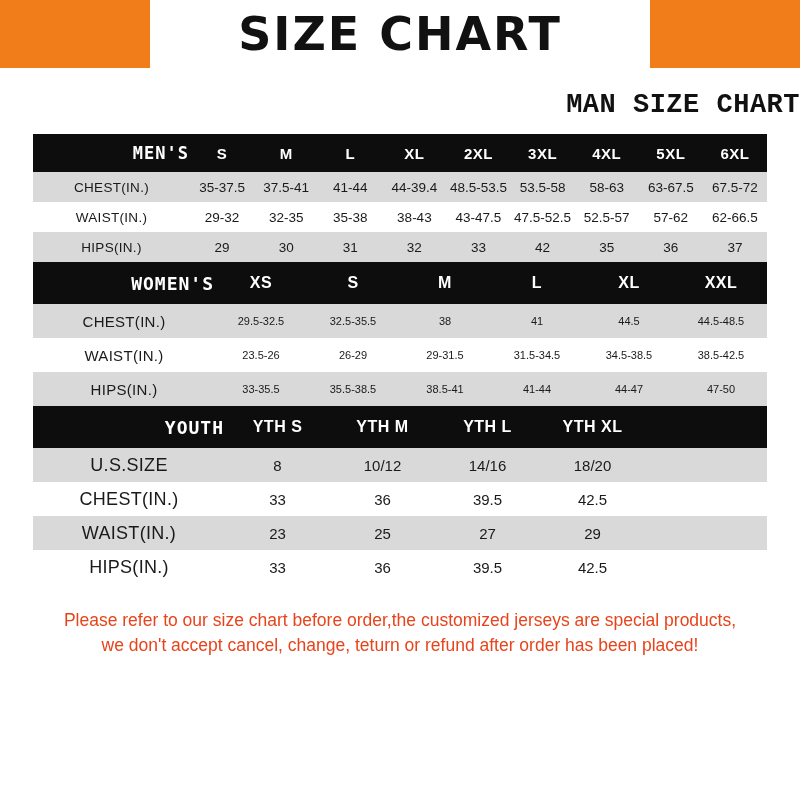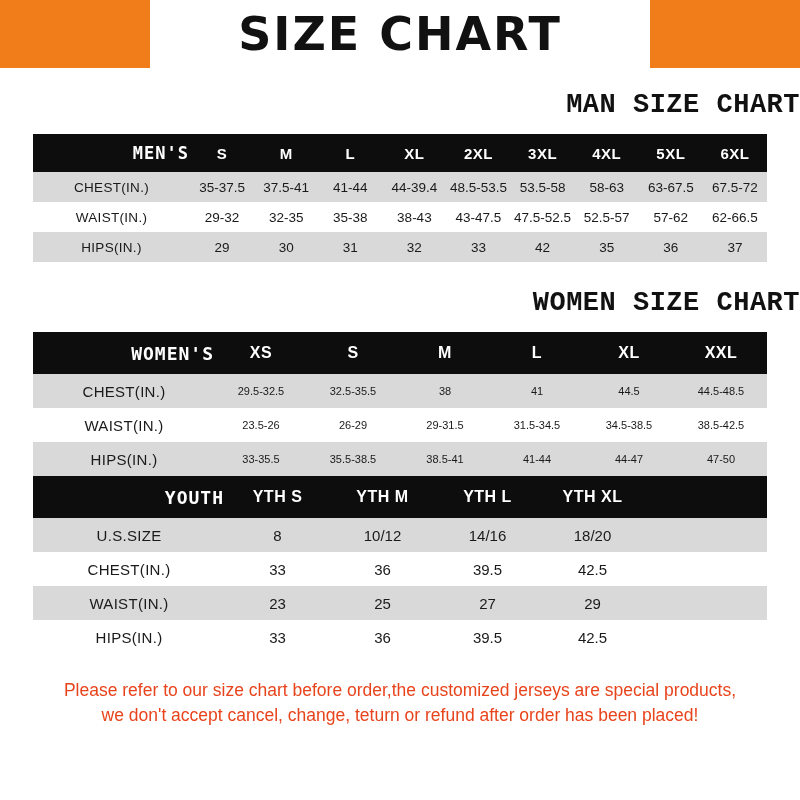--- a/index.html
+++ b/index.html
@@ -104,21 +104,21 @@
 
   
   table.chart.women thead th { font-size: 16px; height: 40px; }
   table.chart.women thead th.rowlabel { font-size: 18px; }
   table.chart.women tbody td { height: 32px; font-size: 11px; }
   table.chart.women tbody td.rowlabel { font-size: 15px; }
 
   table.chart.youth thead th { font-size: 16px; height: 40px; }
   table.chart.youth thead th.rowlabel { font-size: 18px; }
   table.chart.youth tbody td { height: 32px; font-size: 15px; }
-  table.chart.youth tbody td.rowlabel { font-size: 15px; text-align: center; }
+  table.chart.youth tbody td.rowlabel { font-size: 18px; text-align: center; }
 
   
   .note {
     margin-top: 24px;
     padding: 0 26px;
     text-align: center;
     color: #e8441c;
     font-size: 17.5px;
     line-height: 1.45;
     font-family: "Liberation Sans", sans-serif;
@@ -185,21 +185,20 @@
         <td>32</td>
         <td>33</td>
         <td>42</td>
         <td>35</td>
         <td>36</td>
         <td>37</td>
       </tr>
     </tbody>
   </table>
 
-  <div class="section-title wst">WOMEN SIZE CHART</div>
   <table class="chart women">
     <thead>
       <tr>
         <th class="rowlabel" style="width:165px">WOMEN'S</th>
         <th>XS</th>
         <th>S</th>
         <th>M</th>
         <th>L</th>
         <th>XL</th>
         <th>XXL</th>

